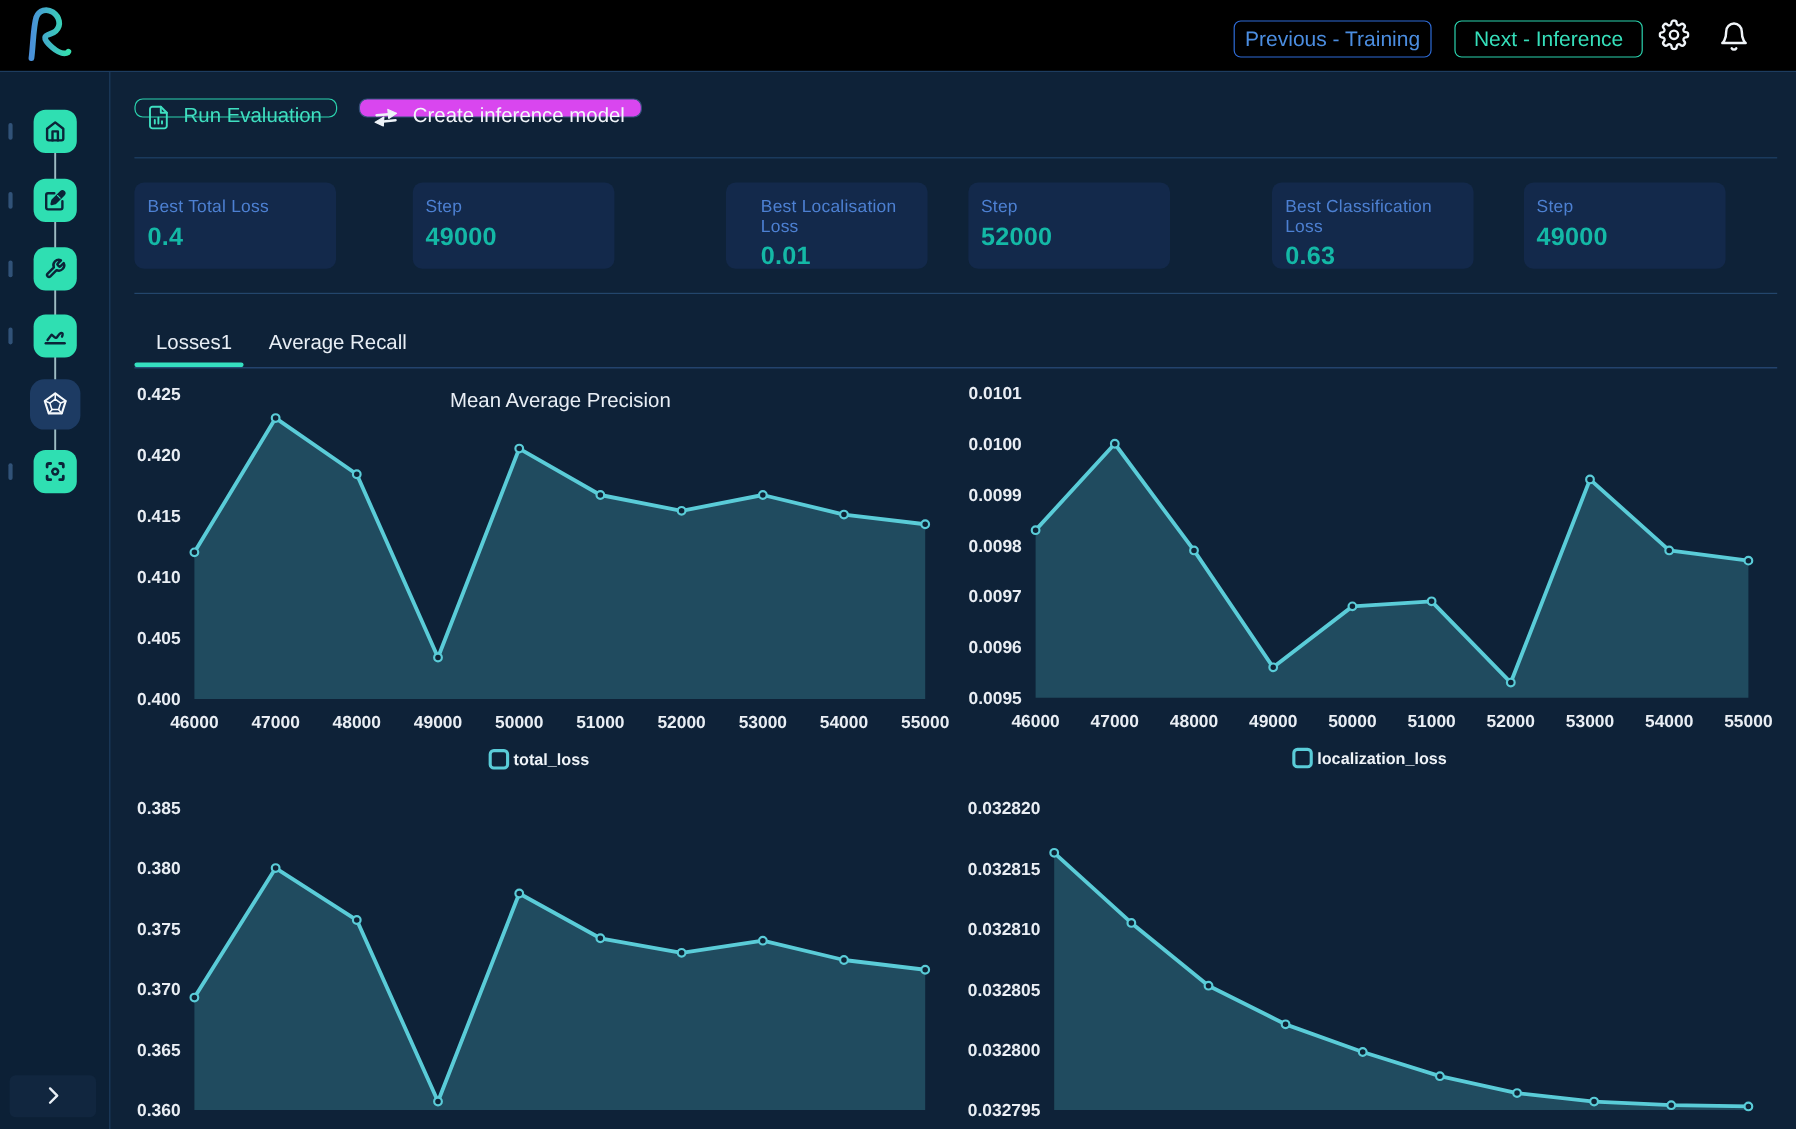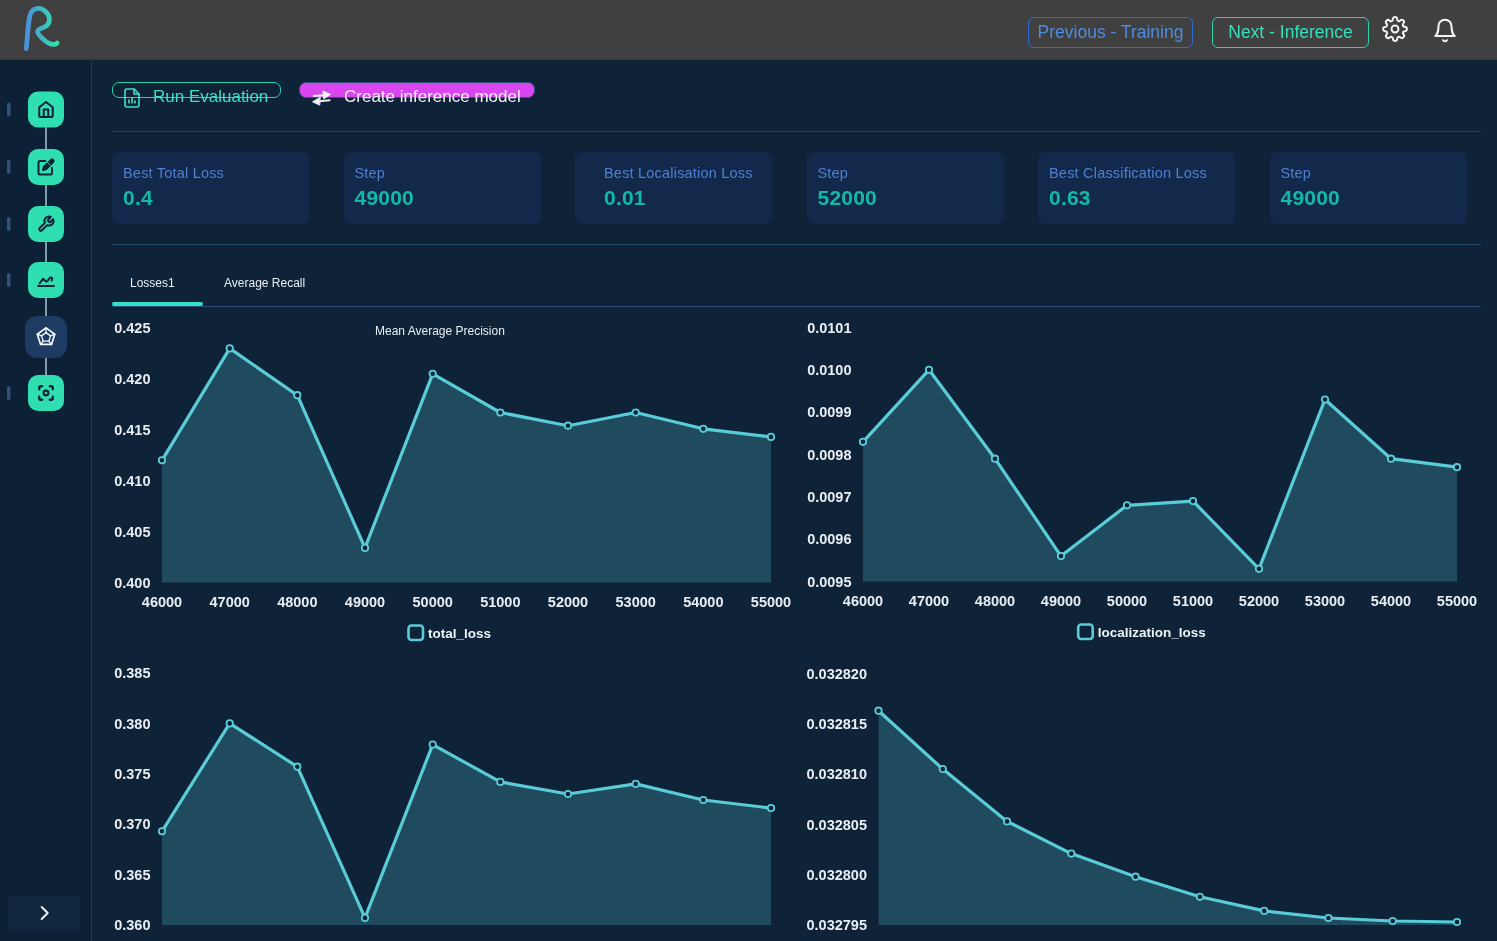--- a/index.html
+++ b/index.html
@@ -1,30 +1,30 @@
 <!DOCTYPE html>
 <html><head>
 <meta charset="utf-8">
 <style>
 * { margin:0; padding:0; box-sizing:border-box; }
 html,body { width:1497px; height:941px; overflow:hidden; }
 body { background:#0e2238; font-family:"Liberation Sans", sans-serif; position:relative; }
-#topbar { position:absolute; left:0; top:0; width:1497px; height:60px; background:#404040; border-bottom:1px solid #1d3c5f;padding-left:16px; }
+#topbar { position:absolute; left:0; top:0; width:1497px; height:60px; background:#000000; border-bottom:1px solid #1d3c5f;padding-left:16px; }
 #sidebar { position:absolute; left:0; top:60px; width:92px; height:881px; background:#0c2036; border-right:1px solid #1d3c5f; }
 .tbtn { position:absolute; top:17px; height:31px; border-radius:6px; font-size:17.5px; line-height:29px; text-align:center; }
 #btn-prev { left:1028px; width:165px; border:1.5px solid #2e6bd6; color:#4b8de0; }
 #btn-next { left:1212px; width:157px; border:1.5px solid #2bd3ae; color:#35dfba; }
 .abtn { position:absolute; top:82px; height:16px; border-radius:7px; font-size:17px; line-height:28px; }
 #btn-run { left:112px; width:169px; border:1.5px solid #2bd3ae; color:#3fdfc0; }
 #btn-create { left:299px; width:236px; border:1.5px solid #33517a; color:#f2f6fa; background:#d946ef; }
 .hdiv { position:absolute; left:112px; width:1369px; height:0; border-top:1.5px solid #1f4166; }
-.card { position:absolute; top:152px; width:197px; height:72px; background:#13294b; border-radius:8px; padding:13px 11px; }
+.card { position:absolute; top:152px; width:168px; height:72px; background:#13294b; border-radius:8px; padding:13px 11px; }
 .card .lbl { color:#4d80d2; font-size:14.5px; letter-spacing:0.2px; }
 .card .val { color:#14b8a6; font-size:21px; font-weight:700; margin-top:5px; letter-spacing:0.2px; }
-.tab { position:absolute; top:276px; font-size:12px; color:#e8eef5; }
+.tab { position:absolute; top:276px; font-size:17px; color:#e8eef5; }
 .ax { font-size:14.5px; font-weight:700; fill:#e9eef4; font-family:"Liberation Sans",sans-serif; }
 .leg { font-size:13.5px; font-weight:700; fill:#eef3f8; font-family:"Liberation Sans",sans-serif; }
 svg.abs { position:absolute; left:0; top:0; }
 </style>
 </head>
 <body>
 <div id="topbar">
   <svg class="abs" width="80" height="60" viewBox="0 0 80 60">
     <defs>
       <linearGradient id="lg" x1="0" y1="0" x2="1" y2="0">
@@ -106,29 +106,29 @@
 </svg>
 <div class="hdiv" style="top:131px;"></div>
 <div class="card" style="left:112px;">
     <div class="lbl">Best Total Loss</div>
     <div class="val">0.4</div>
   </div>
 <div class="card" style="left:343.5px;">
     <div class="lbl">Step</div>
     <div class="val">49000</div>
   </div>
-<div class="card" style="left:575px;padding-left:29px;">
+<div class="card" style="left:605px;padding-left:29px;">
     <div class="lbl">Best Localisation Loss</div>
     <div class="val">0.01</div>
   </div>
 <div class="card" style="left:806.5px;">
     <div class="lbl">Step</div>
     <div class="val">52000</div>
   </div>
-<div class="card" style="left:1038px;">
+<div class="card" style="left:1060px;">
     <div class="lbl">Best Classification Loss</div>
     <div class="val">0.63</div>
   </div>
 <div class="card" style="left:1269.5px;">
     <div class="lbl">Step</div>
     <div class="val">49000</div>
   </div>
 <div class="hdiv" style="top:244px; border-color:#23466c;"></div>
 <div class="tab" style="left:130px;">Losses1</div>
 <div class="tab" style="left:224px;">Average Recall</div>

